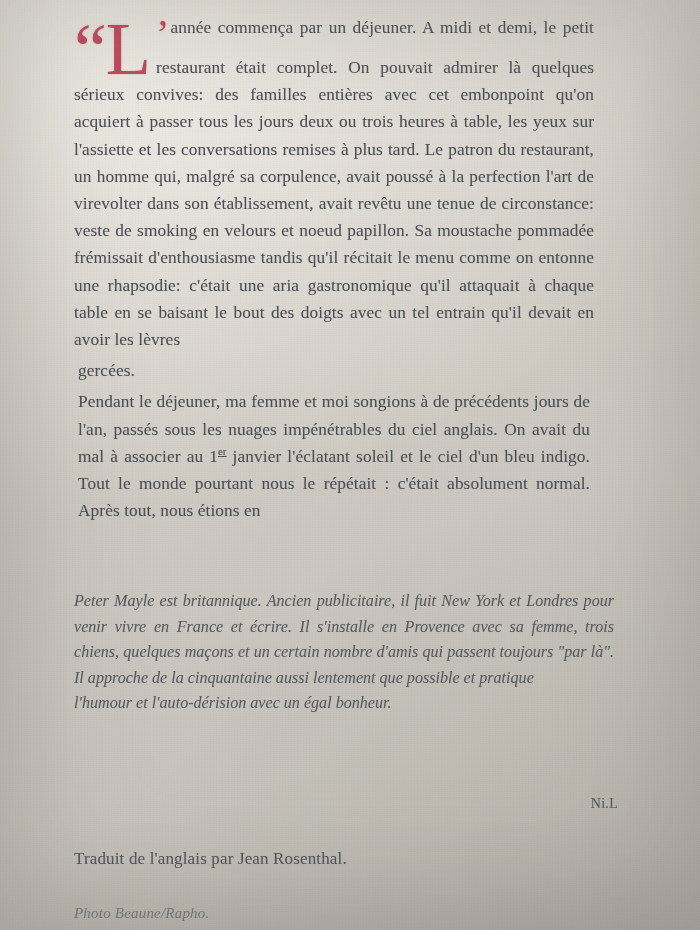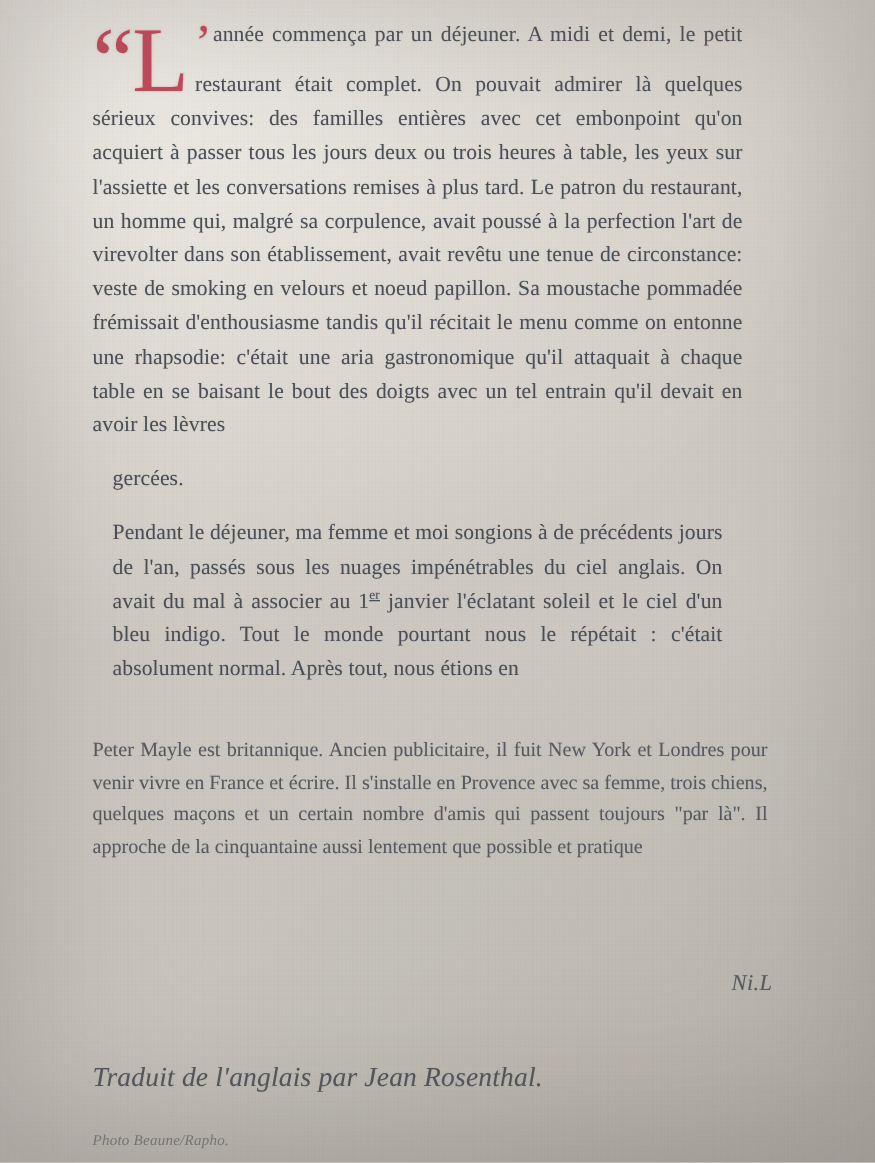--- a/index.html
+++ b/index.html
@@ -69,21 +69,21 @@
     color: #c2485a;
     font-size: 74px;
     line-height: 0.74;
     margin: 8px 6px 0 0;
     font-weight: 400;
     letter-spacing: -1px;
     text-shadow: 0 0 2px rgba(194,72,90,0.35);
     font-family: "Liberation Serif", "DejaVu Serif", serif;
   }
   .excerpt p {
-    margin: 16px;
+    margin: 4px;
   }
   .excerpt p.no-indent {
     text-indent: 0;
   }
   .excerpt p.last-line {
     text-align: left;
   }
   sup.ordinal {
     font-size: 0.62em;
     vertical-align: super;
@@ -91,60 +91,59 @@
     text-decoration: underline;
   }
 
   
   .bio {
     position: absolute;
     left: 74px;
     top: 588px;
     width: 540px;
     color: #565a60;
+    font-style: italic;
     font-size: 16.1px;
     line-height: 25.6px;
     text-align: justify;
     text-shadow: 0 0 1px rgba(86,90,96,0.2);
   }
   .bio p { margin: 0; }
   .bio p.last-line { text-align: left; }
 
   
   .signature {
     position: absolute;
     right: 82px;
-    top: 776px;
+    top: 796px;
     color: #565a60;
-    font-style: italic;
-    font-size: 18px;
+    font-size: 14px;
     letter-spacing: 0.3px;
     text-shadow: 0 0 1px rgba(86,90,96,0.2);
   }
 
   
   .translator {
     position: absolute;
     left: 74px;
     top: 849px;
     color: #51565d;
-    font-size: 22px;
+    font-size: 17px;
     letter-spacing: 0.15px;
     text-shadow: 0 0 1px rgba(81,86,93,0.2);
-    font-style: italic;
   }
 
   
   .photo-credit {
     position: absolute;
     left: 74px;
     top: 905px;
     color: #6b6f74;
     font-style: italic;
-    font-size: 12px;
+    font-size: 15px;
     letter-spacing: 0.2px;
     opacity: 0.88;
   }
 </style>
 </head>
 <body>
 
 <div id="page">
 
   <div id="grain"></div>
@@ -156,20 +155,21 @@
       <span class="dropcap">“L</span><span class="dropcap" style="float:none;margin:0 2px 0 0;font-size:40px;vertical-align:top;line-height:1;">’</span><span>année commença par un déjeuner. A midi et demi, le petit restaurant était complet. On pouvait admirer là quelques sérieux convives: des familles entières avec cet embonpoint qu'on acquiert à passer tous les jours deux ou trois heures à table, les yeux sur l'assiette et les conversations remises à plus tard. Le patron du restaurant, un homme qui, malgré sa corpulence, avait poussé à la perfection l'art de virevolter dans son établissement, avait revêtu une tenue de circonstance: veste de smoking en velours et noeud papillon. Sa moustache pommadée frémissait d'enthousiasme tandis qu'il récitait le menu comme on entonne une rhapsodie: c'était une aria gastronomique qu'il attaquait à chaque table en se baisant le bout des doigts avec un tel entrain qu'il devait en avoir les lèvres</span>
 
       <p class="no-indent last-line">gercées.</p>
 
       <p class="no-indent"><span>Pendant le déjeuner, ma femme et moi songions à de précédents jours de l'an, passés sous les nuages impénétrables du ciel anglais. On avait du mal à associer au 1</span><sup class="ordinal">er</sup><span> janvier l'éclatant soleil et le ciel d'un bleu indigo. Tout le monde pourtant nous le répétait : c'était absolument normal. Après tout, nous étions en</span></p>
 
     </div>
 
     <div class="bio">
       <p>Peter Mayle est britannique. Ancien publicitaire, il fuit New York et Londres pour venir vivre en France et écrire. Il s'installe en Provence avec sa femme, trois chiens, quelques maçons et un certain nombre d'amis qui passent toujours "par là". Il approche de la cinquantaine aussi lentement que possible et pratique</p>
+      <p class="last-line">l'humour et l'auto-dérision avec un égal bonheur.</p>
     </div>
 
     <div class="signature">Ni.L</div>
 
     <div class="translator">Traduit de l'anglais par Jean Rosenthal.</div>
 
     <div class="photo-credit">Photo Beaune/Rapho.</div>
 
   </div>
 

